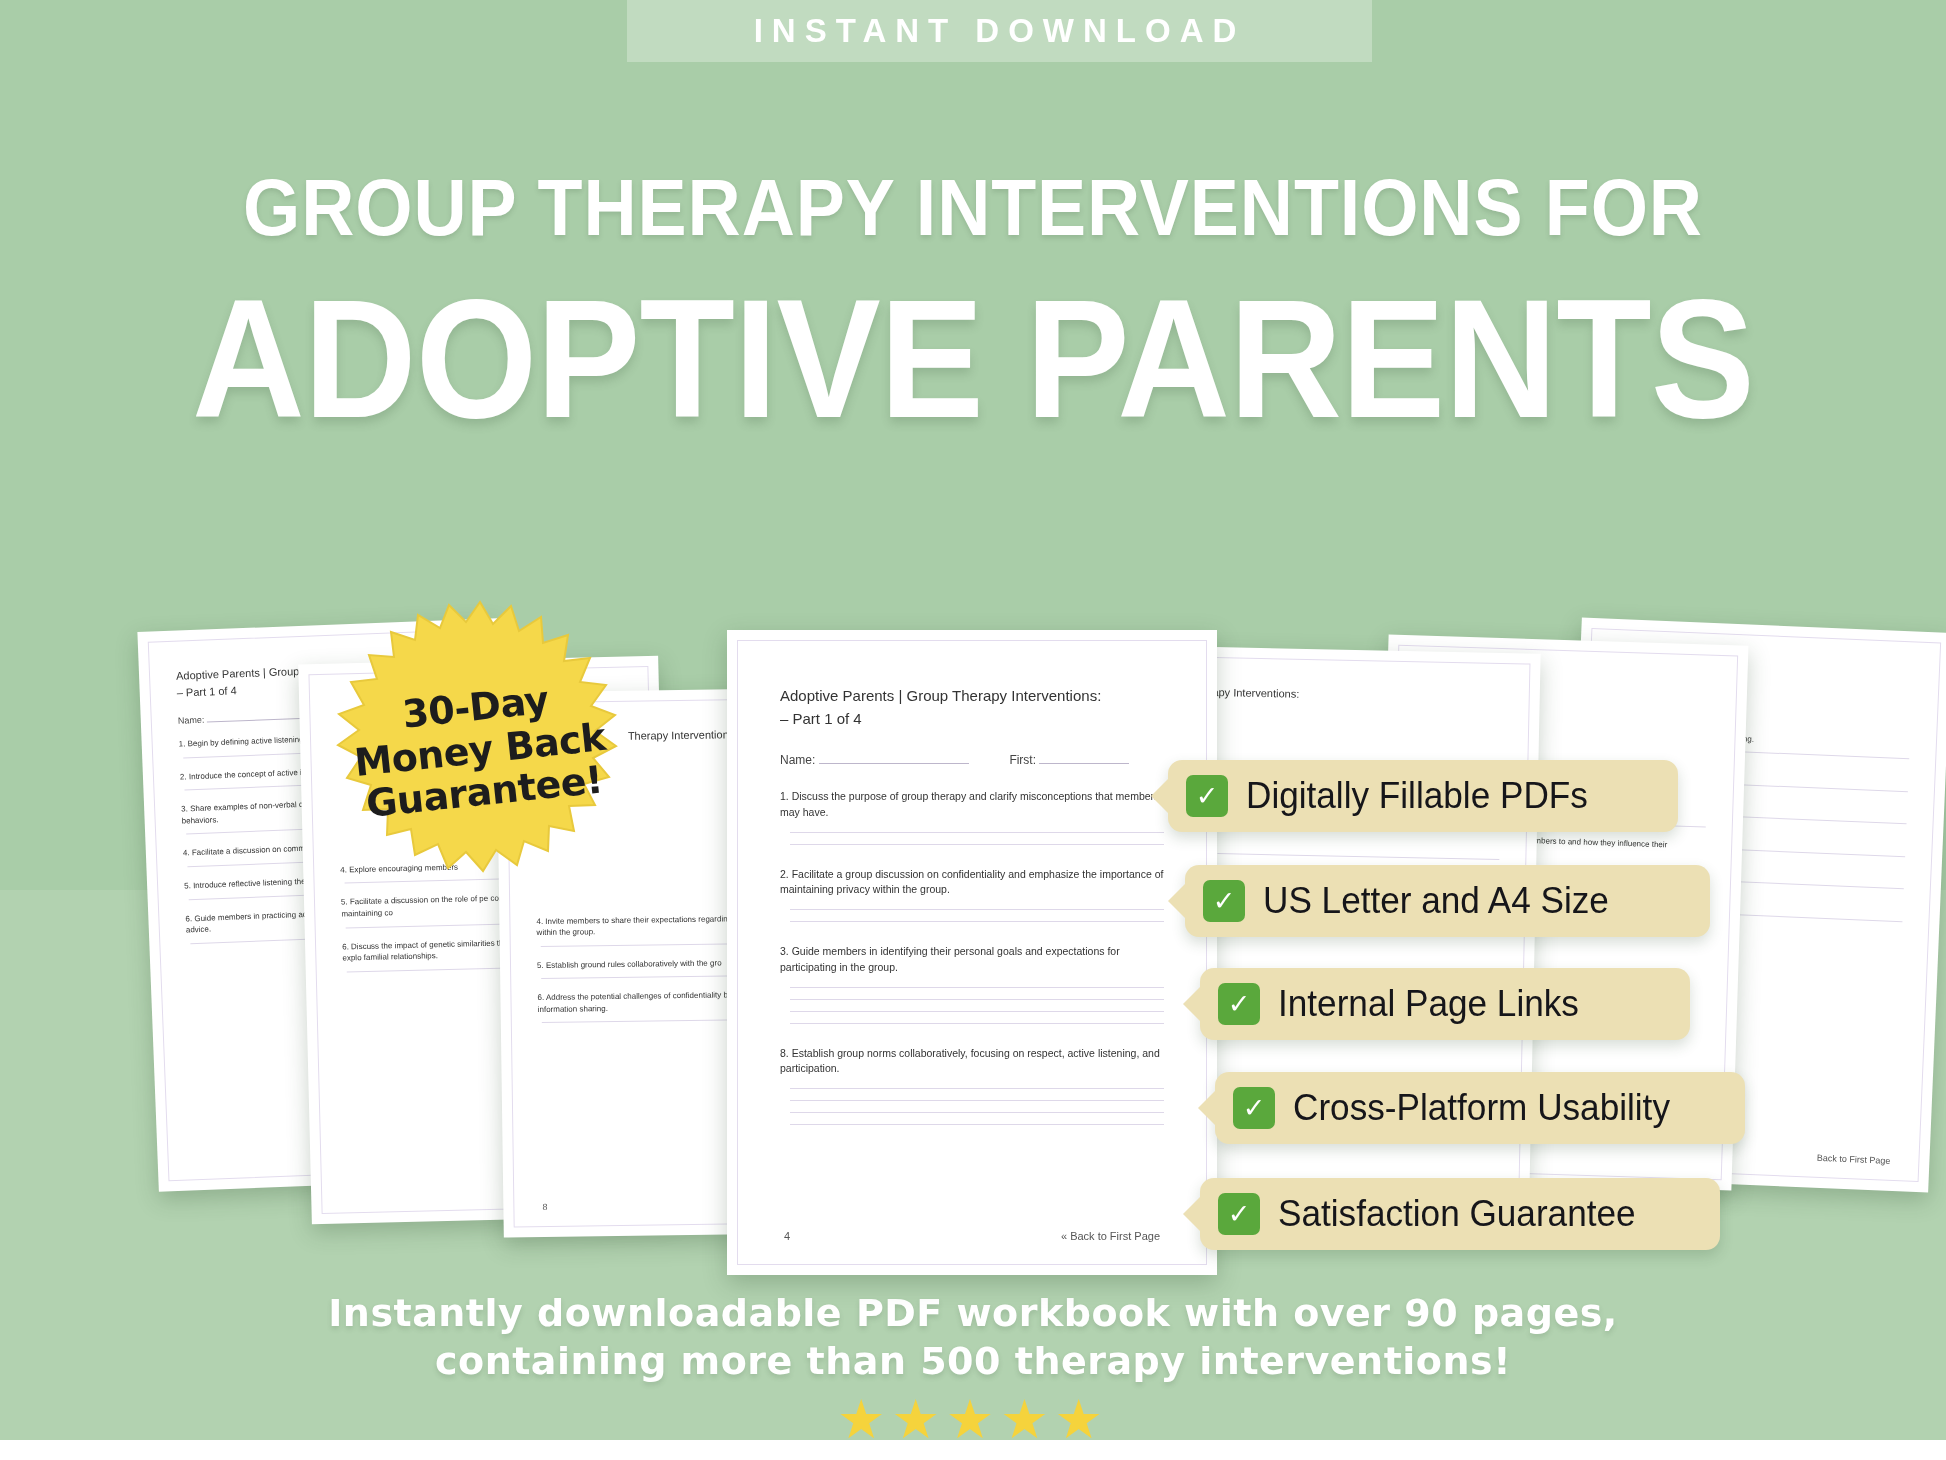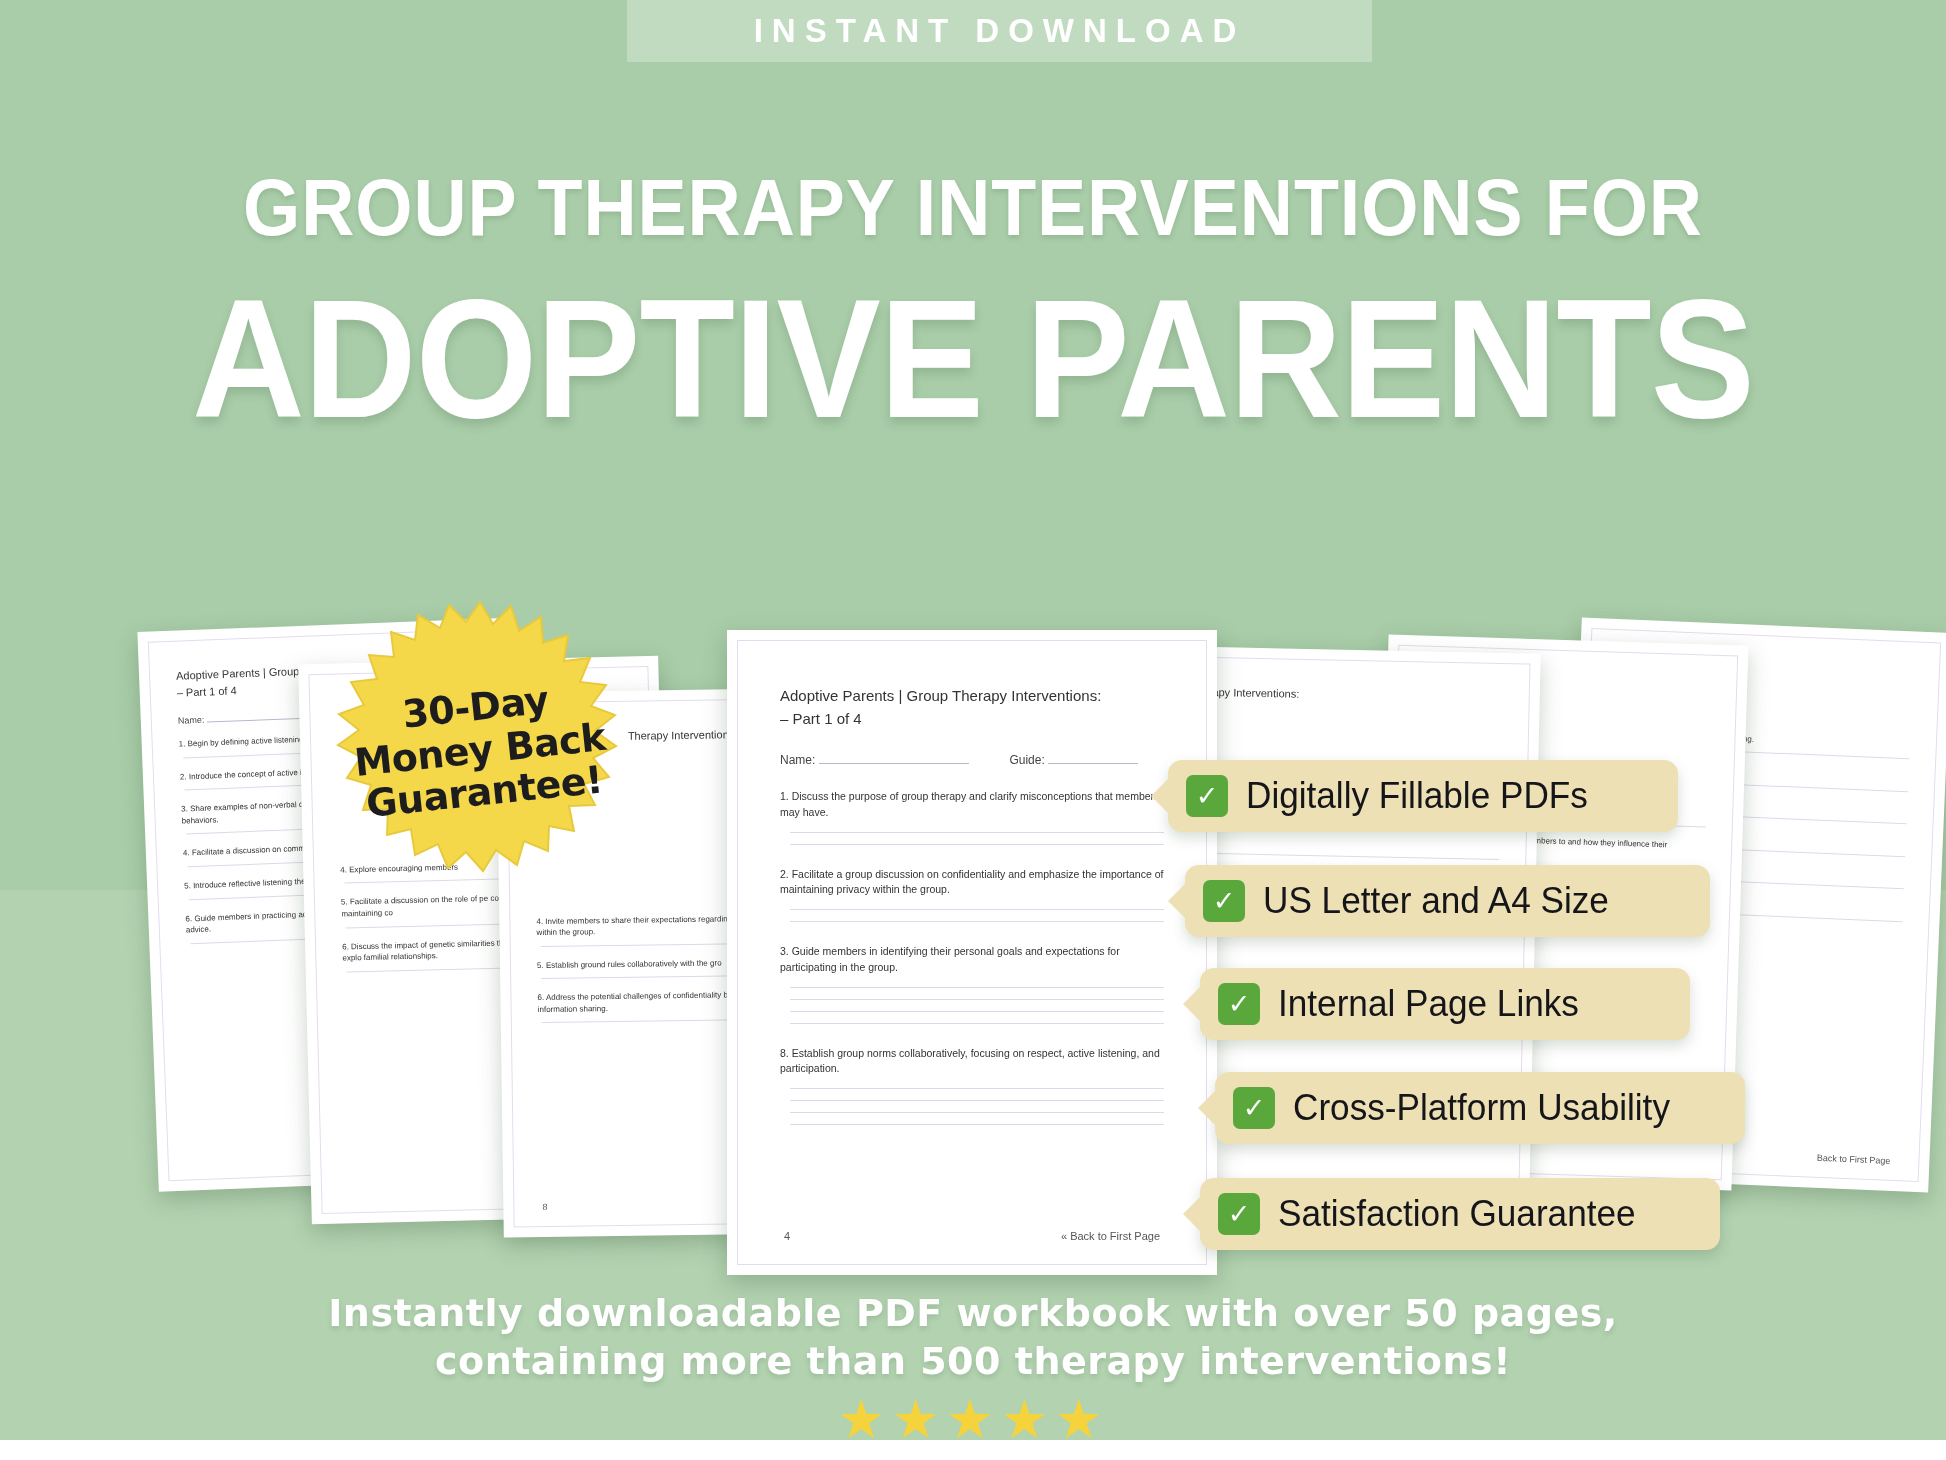--- a/index.html
+++ b/index.html
@@ -345,21 +345,21 @@
   <div class="page" id="page4">
     <div class="page-inner">
       <div class="pg-head">
         <div>Adoptive Parents | Group Therapy Interventions:</div>
         <div>– Part 1 of 4</div>
       </div>
       <div class="pg-name">
         <span>Name:</span>
         <span class="pg-line"></span>
         <span style="display:inline-block;width:34px"></span>
-        <span>Guide:</span>
+        <span>First:</span>
         <span class="pg-line" style="width:90px"></span>
       </div>
 
       <div class="pg-item">1. Discuss the purpose of group therapy and clarify misconceptions that members may have.</div>
       <div class="pg-rule"></div>
       <div class="pg-rule"></div>
 
       <div class="pg-item">2. Facilitate a group discussion on confidentiality and emphasize the importance of maintaining privacy within the group.</div>
       <div class="pg-rule"></div>
       <div class="pg-rule"></div>
@@ -415,18 +415,18 @@
   <div class="pill" id="pill3">
     <span class="check">✓</span>
     <span class="plabel">Cross-Platform Usability</span>
   </div>
   <div class="pill" id="pill4">
     <span class="check">✓</span>
     <span class="plabel">Satisfaction Guarantee</span>
   </div>
 
   <div class="footer">
-    <div>Instantly downloadable PDF workbook with over 50 pages,</div>
+    <div>Instantly downloadable PDF workbook with over 90 pages,</div>
     <div>containing more than 500 therapy interventions!</div>
   </div>
   <div class="stars">★★★★★</div>
 
 </div>
 
 </body></html>

